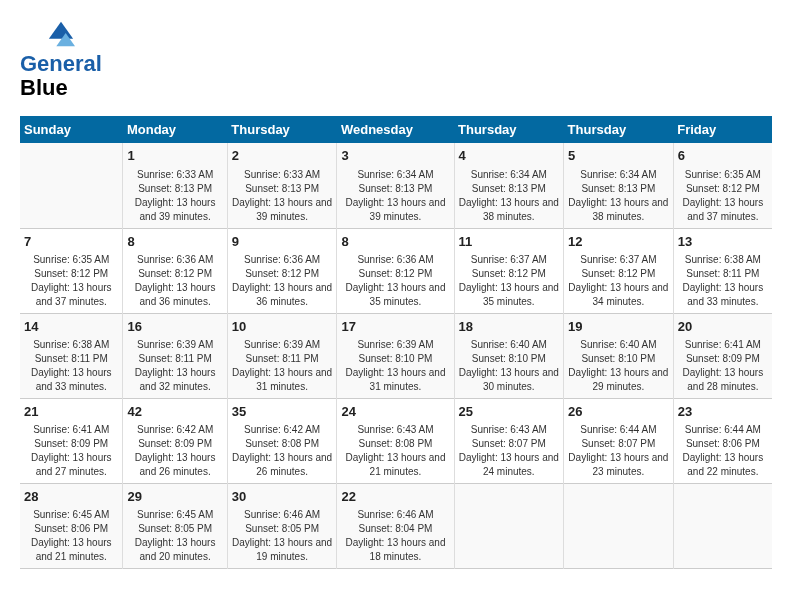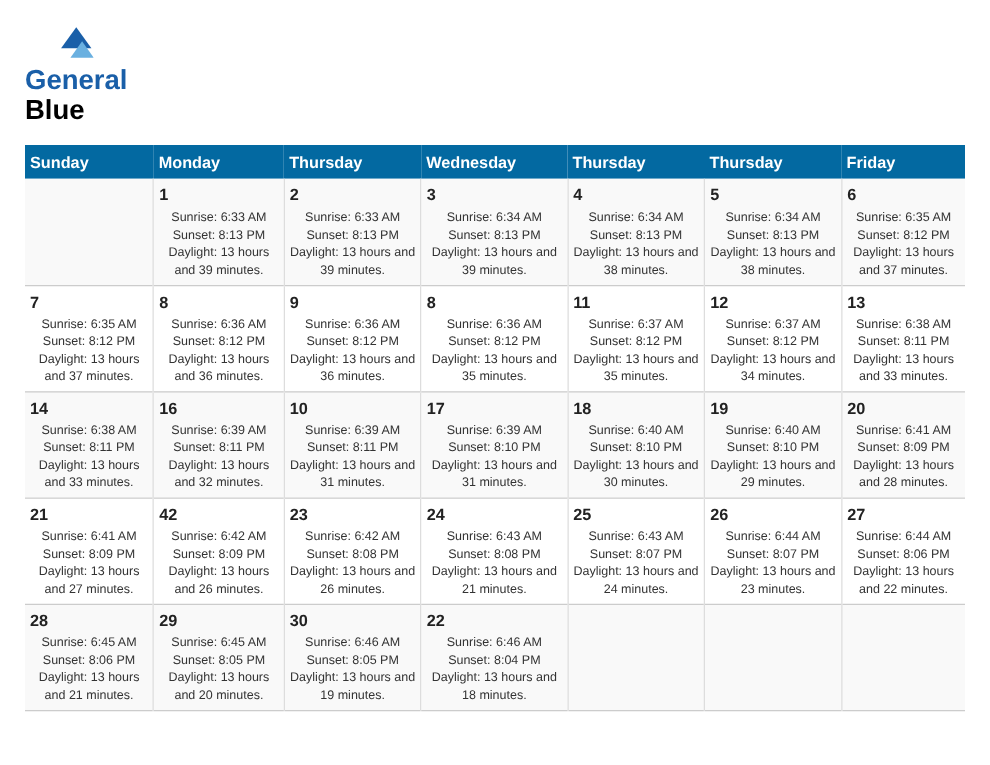--- a/index.html
+++ b/index.html
@@ -303,21 +303,21 @@
         </td>
         <td>
           <span class="day-number">42</span>
           <div class="cell-content">
             <div>Sunrise: 6:42 AM</div>
             <div>Sunset: 8:09 PM</div>
             <div>Daylight: 13 hours and 26 minutes.</div>
           </div>
         </td>
         <td>
-          <span class="day-number">23</span>
+          <span class="day-number">35</span>
           <div class="cell-content">
             <div>Sunrise: 6:42 AM</div>
             <div>Sunset: 8:08 PM</div>
             <div>Daylight: 13 hours and 26 minutes.</div>
           </div>
         </td>
         <td>
           <span class="day-number">24</span>
           <div class="cell-content">
             <div>Sunrise: 6:43 AM</div>
@@ -335,21 +335,21 @@
         </td>
         <td>
           <span class="day-number">26</span>
           <div class="cell-content">
             <div>Sunrise: 6:44 AM</div>
             <div>Sunset: 8:07 PM</div>
             <div>Daylight: 13 hours and 23 minutes.</div>
           </div>
         </td>
         <td>
-          <span class="day-number">27</span>
+          <span class="day-number">23</span>
           <div class="cell-content">
             <div>Sunrise: 6:44 AM</div>
             <div>Sunset: 8:06 PM</div>
             <div>Daylight: 13 hours and 22 minutes.</div>
           </div>
         </td>
       </tr>
       <tr>
         <td>
           <span class="day-number">28</span>

